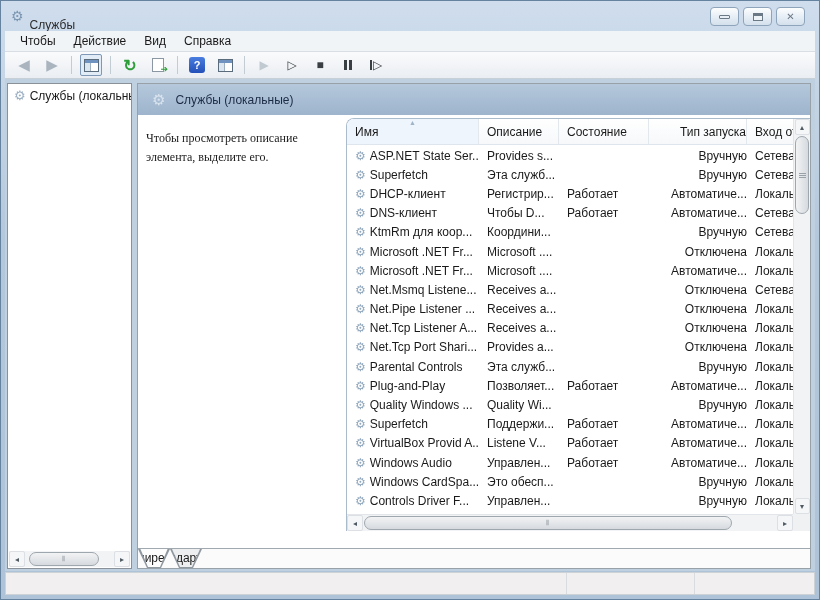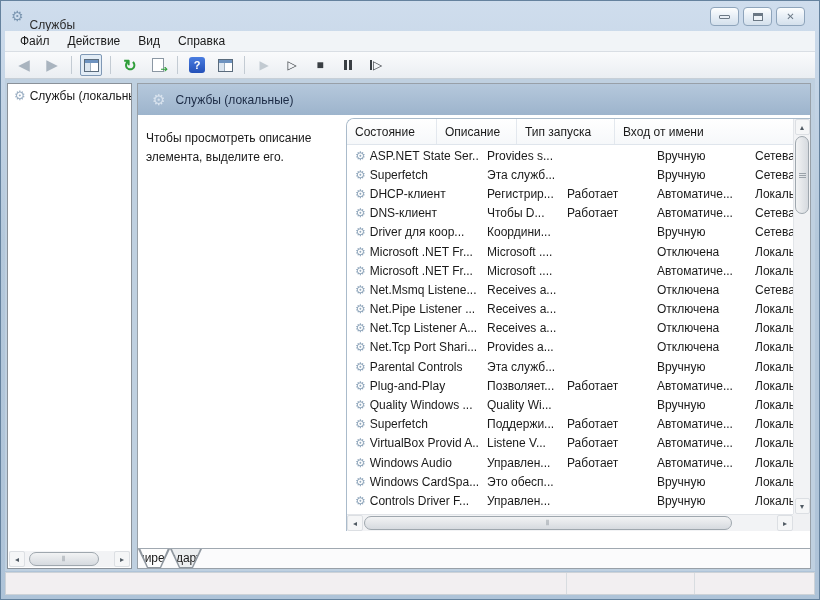--- a/index.html
+++ b/index.html
@@ -59,32 +59,32 @@
     display:flex; align-items:center; justify-content:center; font-size:8px; color:#505a63; }
   .scroll-thumb-h { height:14px; background:linear-gradient(#f2f3f4,#d6dadf); border:1px solid #9fa7ae; border-radius:7px;
     display:flex; align-items:center; justify-content:center; color:#8d959c; font-size:7px; letter-spacing:1px; }
 
   .right-panel { position:absolute; left:136px; top:82px; right:8px; bottom:30px;
     background:#fff; border:1px solid #98a0a8; overflow:hidden; }
   .banner { position:absolute; left:0; right:0; top:0; height:31px;
     background:linear-gradient(#b5c8dc,#9db4cc); display:flex; align-items:center; padding-left:14px; gap:10px; }
   .banner .gear { color:#d9e3ee; font-size:15px; }
   .banner-title { color:#1c2b45; }
-  .desc-text { position:absolute; left:8px; top:45px; width:195px; line-height:19px; color:#1a1a1a; }
+  .desc-text { position:absolute; left:8px; top:45px; width:195px; line-height:19px; color:#1a1a1a;font-family:Liberation Serif, serif; }
 
   
   .table-wrap { position:absolute; left:208px; top:34px; right:0; bottom:37px;
     background:#fff; border:1px solid #aabbcb; border-right:none; border-bottom:none; border-top-left-radius:8px; overflow:hidden; }
   .thead { position:absolute; left:0; right:17px; top:0; height:26px; display:flex;
     background:linear-gradient(#ffffff,#f6f8fa); border-bottom:1px solid #dfe5ec; }
   .th { display:flex; align-items:center; padding-left:8px; border-right:1px solid #e3e8ee;
     white-space:nowrap; overflow:hidden; position:relative; }
   .th.sorted { background:#eef5fc; }
   .sort-arrow { position:absolute; left:62px; top:0px; font-size:7px; color:#9fb4c6; }
-  .col-name{width:132px;} .col-desc{width:80px;} .col-state{width:90px;} .col-startup{width:98px;} .col-logon{flex:1;}
+  .col-name{width:132px;} .col-desc{width:80px;} .col-state{width:90px;} .col-startup{width:98px;justify-content:flex-end;} .col-logon{flex:1;}
   .rows { position:absolute; left:0; right:17px; top:27px; height:390px; overflow:hidden; }
   .trow { display:flex; height:19.2px; align-items:center; }
   .td { padding-left:8px; white-space:nowrap; overflow:hidden; height:100%; display:flex; align-items:center; }
   .td.name-cell { gap:4px; }
   .td .gear { color:#92a8bd; font-size:12px; flex:0 0 auto; }
 
   
   .vscroll { position:absolute; right:0; top:0; width:17px; bottom:17px; background:#f2f3f5;
     display:flex; flex-direction:column; align-items:center; border-left:1px solid #e2e5e9; }
   .vthumb { width:14px; height:78px; margin-top:1px; background:linear-gradient(90deg,#f2f3f4,#d6dadf);
@@ -127,21 +127,21 @@
       <div class="win-btn">
           <span class="box"></span>
         </div>
       <div class="win-btn">
           <span>✕</span>
         </div>
     </div>
   </div>
 
   <div class="menubar">
-    <span class="menu-item">Файл</span>
+    <span class="menu-item">Чтобы</span>
     <span class="menu-item">Действие</span>
     <span class="menu-item">Вид</span>
     <span class="menu-item">Справка</span>
   </div>
 
   <div class="toolbar">
     <div class="tbtn">
         <span class="arrow-glyph">◀</span>
       </div>
     <div class="tbtn">
@@ -205,26 +205,30 @@
 
   <div class="right-panel">
     <div class="banner">
       <span class="gear">⚙</span>
       <span class="banner-title">Службы (локальные)</span>
     </div>
     <div class="desc-text">Чтобы просмотреть описание элемента, выделите его.</div>
 
     <div class="table-wrap">
       <div class="thead">
+        <div class="th sorted col-name">
+          <span>Имя</span>
+          <span class="sort-arrow">▲</span>
+        </div>
+        <div class="th col-desc">
+            <span>Описание</span>
+          </div>
         <div class="th col-state">
             <span>Состояние</span>
           </div>
-        <div class="th col-desc">
-            <span>Описание</span>
-          </div>
         <div class="th col-startup">
             <span>Тип запуска</span>
           </div>
         <div class="th col-logon" style="border-right:none;">
             <span>Вход от имени</span>
           </div>
       </div>
 
       <div class="rows">
         <div class="trow">
@@ -267,21 +271,21 @@
           </div>
           <div class="td col-desc">Чтобы D...</div>
           <div class="td col-state">Работает</div>
           <div class="td col-startup">Автоматиче...</div>
           <div class="td col-logon">Сетевая служба</div>
         </div>
 
         <div class="trow">
           <div class="td name-cell col-name">
             <span class="gear">⚙</span>
-            <span>Driver для коор...</span>
+            <span>KtmRm для коор...</span>
           </div>
           <div class="td col-desc">Координи...</div>
           <div class="td col-state"></div>
           <div class="td col-startup">Вручную</div>
           <div class="td col-logon">Сетевая служба</div>
         </div>
 
         <div class="trow">
           <div class="td name-cell col-name">
             <span class="gear">⚙</span>

